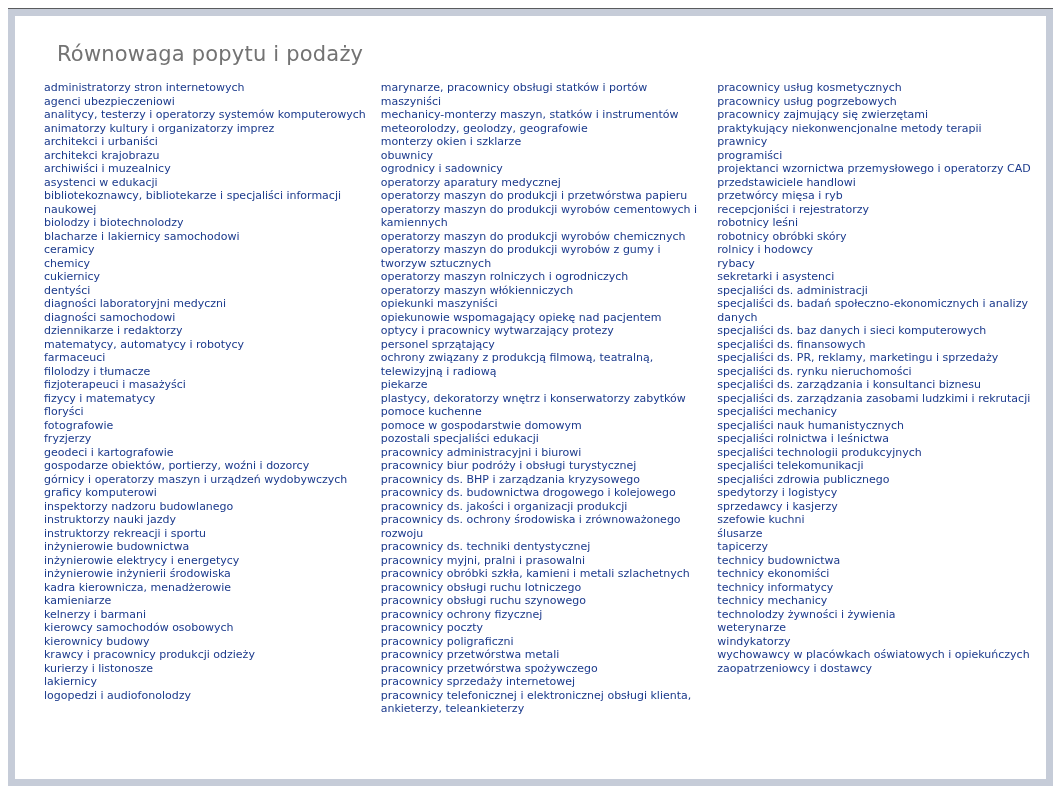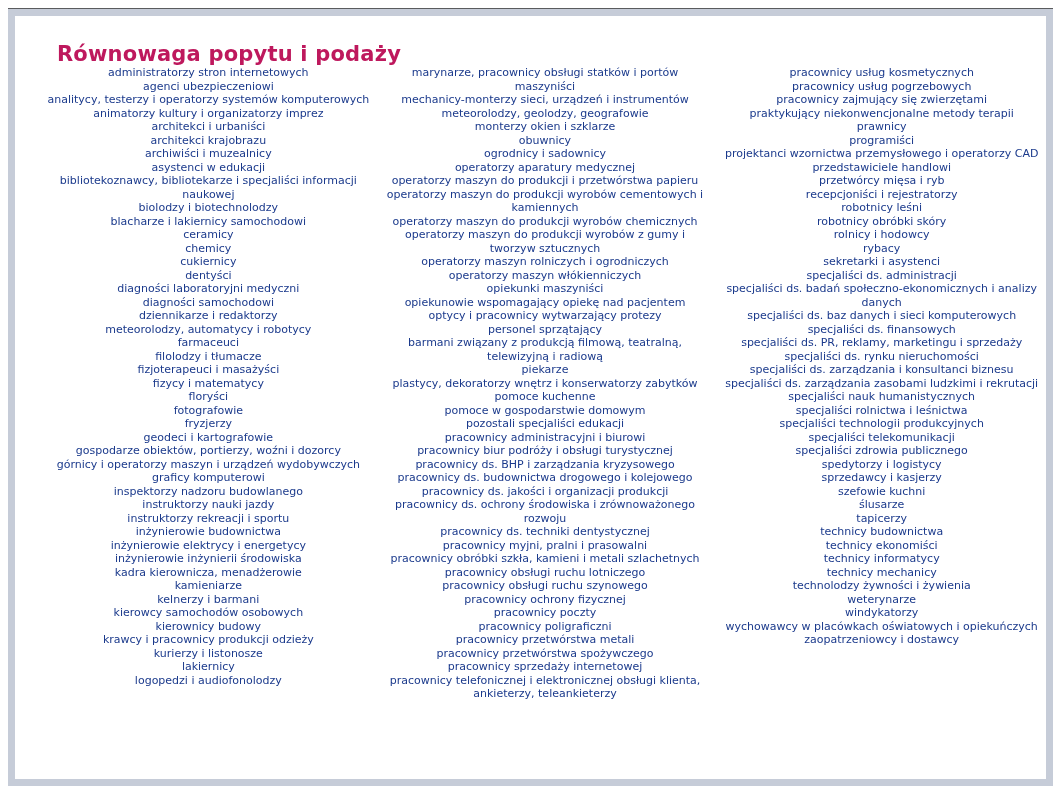--- a/index.html
+++ b/index.html
@@ -16,28 +16,28 @@
   .frame {
     position:absolute; top:9px; left:8px; width:1045px; height:777px;
     box-sizing:border-box;
     border:7px solid #c6ccd8;
     background:#ffffff;
     overflow:hidden;
   }
   .content { padding:26px 0 0 29px; }
   .page-title {
     margin:0 0 0 13px;
-    font-size:21px; line-height:24px; font-weight:bold;
+    font-size:21px; line-height:24px; font-weight:normal;
     letter-spacing:0.2px;
-    color:#be185d;
+    color:#737373;
   }
   .columns {
+    margin-top:15px;
     display:flex;
     align-items:flex-start;
-    text-align:center;
   }
   .col { width:330px; margin-right:8px; }
   .col:last-child { margin-right:0; }
   .occ {
     display:block;
     color:#1b3a8c;
     text-decoration:none;
     font-size:11px;
     line-height:13.5px;
     cursor:pointer;
@@ -65,21 +65,21 @@
           <a href="#" class="occ">bibliotekoznawcy, bibliotekarze i specjaliści informacji naukowej</a>
           <a href="#" class="occ">biolodzy i biotechnolodzy</a>
           <a href="#" class="occ">blacharze i lakiernicy samochodowi</a>
           <a href="#" class="occ">ceramicy</a>
           <a href="#" class="occ">chemicy</a>
           <a href="#" class="occ">cukiernicy</a>
           <a href="#" class="occ">dentyści</a>
           <a href="#" class="occ">diagności laboratoryjni medyczni</a>
           <a href="#" class="occ">diagności samochodowi</a>
           <a href="#" class="occ">dziennikarze i redaktorzy</a>
-          <a href="#" class="occ">meteorolodzy, automatycy i robotycy</a>
+          <a href="#" class="occ">matematycy, automatycy i robotycy</a>
           <a href="#" class="occ">farmaceuci</a>
           <a href="#" class="occ">filolodzy i tłumacze</a>
           <a href="#" class="occ">fizjoterapeuci i masażyści</a>
           <a href="#" class="occ">fizycy i matematycy</a>
           <a href="#" class="occ">floryści</a>
           <a href="#" class="occ">fotografowie</a>
           <a href="#" class="occ">fryzjerzy</a>
           <a href="#" class="occ">geodeci i kartografowie</a>
           <a href="#" class="occ">gospodarze obiektów, portierzy, woźni i dozorcy</a>
           <a href="#" class="occ">górnicy i operatorzy maszyn i urządzeń wydobywczych</a>
@@ -96,37 +96,37 @@
           <a href="#" class="occ">kierowcy samochodów osobowych</a>
           <a href="#" class="occ">kierownicy budowy</a>
           <a href="#" class="occ">krawcy i pracownicy produkcji odzieży</a>
           <a href="#" class="occ">kurierzy i listonosze</a>
           <a href="#" class="occ">lakiernicy</a>
           <a href="#" class="occ">logopedzi i audiofonolodzy</a>
         </div>
       <div class="col">
           <a href="#" class="occ">marynarze, pracownicy obsługi statków i portów</a>
           <a href="#" class="occ">maszyniści</a>
-          <a href="#" class="occ">mechanicy-monterzy sieci, urządzeń i instrumentów</a>
+          <a href="#" class="occ">mechanicy-monterzy maszyn, statków i instrumentów</a>
           <a href="#" class="occ">meteorolodzy, geolodzy, geografowie</a>
           <a href="#" class="occ">monterzy okien i szklarze</a>
           <a href="#" class="occ">obuwnicy</a>
           <a href="#" class="occ">ogrodnicy i sadownicy</a>
           <a href="#" class="occ">operatorzy aparatury medycznej</a>
           <a href="#" class="occ">operatorzy maszyn do produkcji i przetwórstwa papieru</a>
           <a href="#" class="occ">operatorzy maszyn do produkcji wyrobów cementowych i kamiennych</a>
           <a href="#" class="occ">operatorzy maszyn do produkcji wyrobów chemicznych</a>
           <a href="#" class="occ">operatorzy maszyn do produkcji wyrobów z gumy i tworzyw sztucznych</a>
           <a href="#" class="occ">operatorzy maszyn rolniczych i ogrodniczych</a>
           <a href="#" class="occ">operatorzy maszyn włókienniczych</a>
           <a href="#" class="occ">opiekunki maszyniści</a>
           <a href="#" class="occ">opiekunowie wspomagający opiekę nad pacjentem</a>
           <a href="#" class="occ">optycy i pracownicy wytwarzający protezy</a>
           <a href="#" class="occ">personel sprzątający</a>
-          <a href="#" class="occ">barmani związany z produkcją filmową, teatralną, telewizyjną i radiową</a>
+          <a href="#" class="occ">ochrony związany z produkcją filmową, teatralną, telewizyjną i radiową</a>
           <a href="#" class="occ">piekarze</a>
           <a href="#" class="occ">plastycy, dekoratorzy wnętrz i konserwatorzy zabytków</a>
           <a href="#" class="occ">pomoce kuchenne</a>
           <a href="#" class="occ">pomoce w gospodarstwie domowym</a>
           <a href="#" class="occ">pozostali specjaliści edukacji</a>
           <a href="#" class="occ">pracownicy administracyjni i biurowi</a>
           <a href="#" class="occ">pracownicy biur podróży i obsługi turystycznej</a>
           <a href="#" class="occ">pracownicy ds. BHP i zarządzania kryzysowego</a>
           <a href="#" class="occ">pracownicy ds. budownictwa drogowego i kolejowego</a>
           <a href="#" class="occ">pracownicy ds. jakości i organizacji produkcji</a>
@@ -161,20 +161,21 @@
           <a href="#" class="occ">rybacy</a>
           <a href="#" class="occ">sekretarki i asystenci</a>
           <a href="#" class="occ">specjaliści ds. administracji</a>
           <a href="#" class="occ">specjaliści ds. badań społeczno-ekonomicznych i analizy danych</a>
           <a href="#" class="occ">specjaliści ds. baz danych i sieci komputerowych</a>
           <a href="#" class="occ">specjaliści ds. finansowych</a>
           <a href="#" class="occ">specjaliści ds. PR, reklamy, marketingu i sprzedaży</a>
           <a href="#" class="occ">specjaliści ds. rynku nieruchomości</a>
           <a href="#" class="occ">specjaliści ds. zarządzania i konsultanci biznesu</a>
           <a href="#" class="occ">specjaliści ds. zarządzania zasobami ludzkimi i rekrutacji</a>
+          <a href="#" class="occ">specjaliści mechanicy</a>
           <a href="#" class="occ">specjaliści nauk humanistycznych</a>
           <a href="#" class="occ">specjaliści rolnictwa i leśnictwa</a>
           <a href="#" class="occ">specjaliści technologii produkcyjnych</a>
           <a href="#" class="occ">specjaliści telekomunikacji</a>
           <a href="#" class="occ">specjaliści zdrowia publicznego</a>
           <a href="#" class="occ">spedytorzy i logistycy</a>
           <a href="#" class="occ">sprzedawcy i kasjerzy</a>
           <a href="#" class="occ">szefowie kuchni</a>
           <a href="#" class="occ">ślusarze</a>
           <a href="#" class="occ">tapicerzy</a>

